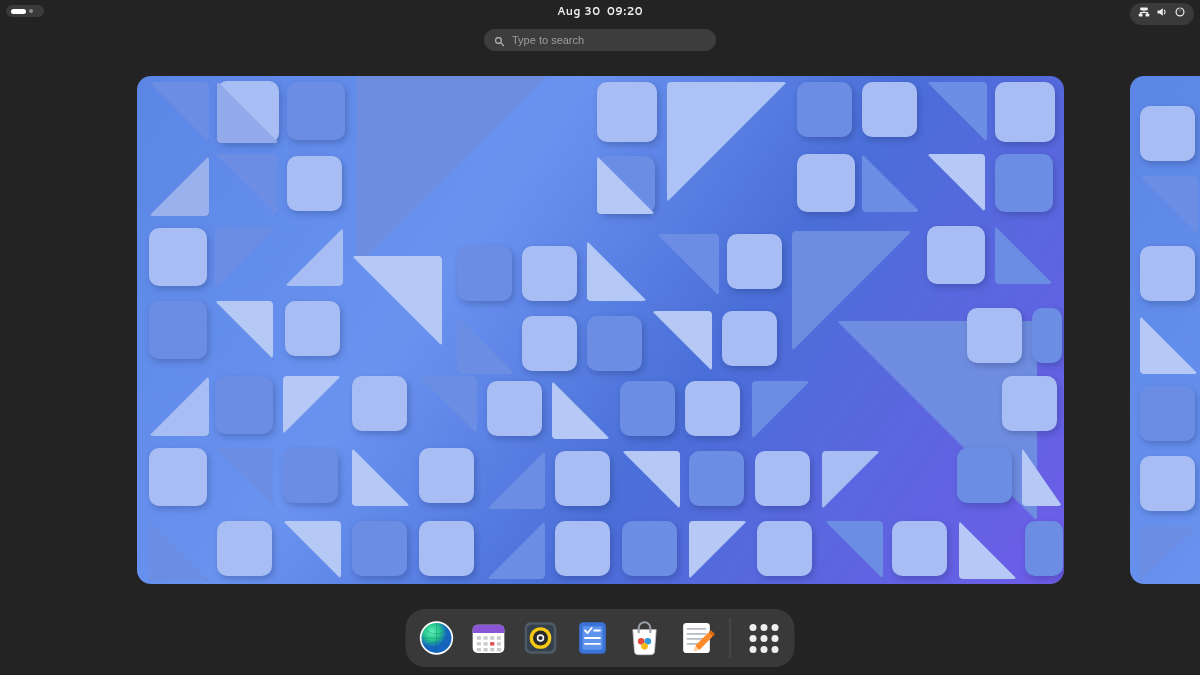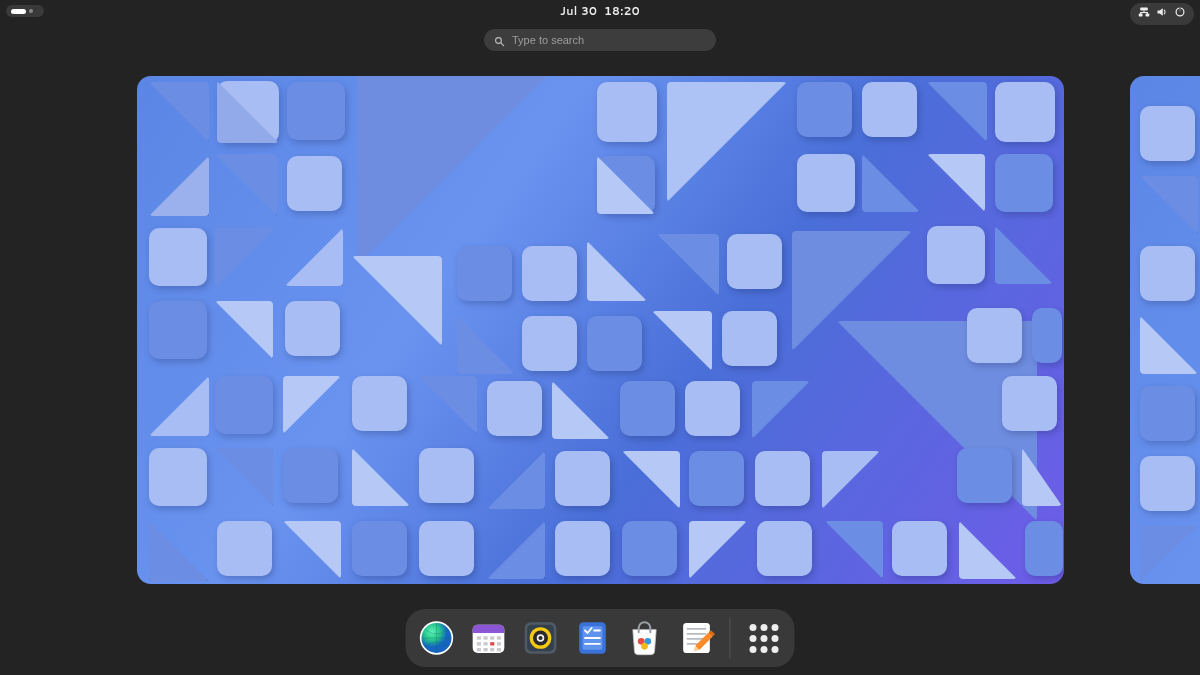--- a/index.html
+++ b/index.html
@@ -161,21 +161,21 @@
 </style>
 </head>
 <body>
 
 <div class="topbar">
   <div class="activities-pill">
     <div class="ws-active"></div>
     <div class="ws-dot"></div>
   </div>
   <div class="clock">
-    <span>Jul 30</span>&nbsp;&nbsp;<span>18:20</span>
+    <span>Aug 30</span>&nbsp;&nbsp;<span>09:20</span>
   </div>
   <div class="status-area">
     <span>
       <svg viewBox="0 0 16 16">
           <rect x="3" y="2" width="10" height="4" rx="1"></rect>
           <rect x="1" y="10" width="5" height="4" rx="1"></rect>
           <rect x="10" y="10" width="5" height="4" rx="1"></rect>
           <rect x="7.3" y="6" width="1.4" height="3"></rect>
           <rect x="2.8" y="8" width="10.4" height="1.4"></rect>
           <rect x="2.8" y="8" width="1.4" height="2.5"></rect>

